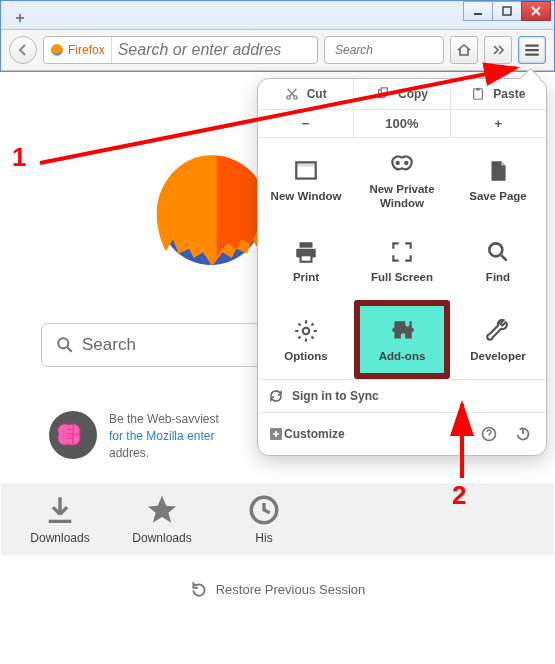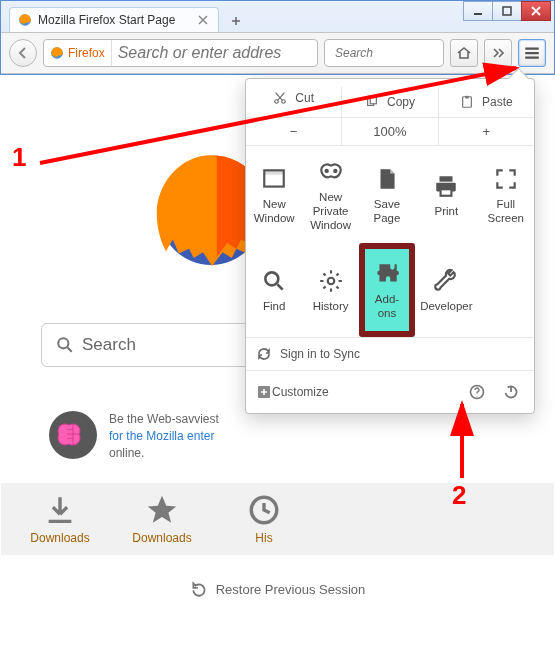--- a/index.html
+++ b/index.html
@@ -34,34 +34,34 @@
 
 .content { position: absolute; top: 78px; left: 1px; right: 1px; bottom: 1px; background: #fff; }
 .fox { position: absolute; left: 140px; top: 60px; width: 140px; height: 150px; }
 .big-search { position: absolute; left: 40px; top: 245px; right: 40px; height: 44px; border: 1px solid #ccc; border-radius: 6px; display: flex; align-items: center; gap: 8px; padding: 0 14px; color: #666; font-size: 17px; background: #fff; }
 .newsletter { position: absolute; left: 48px; top: 315px; display: flex; gap: 12px; align-items: flex-start; margin-top: 18px; }
 .brain { width: 48px; height: 48px; border-radius: 50%; background: #585858; display: flex; align-items: center; justify-content: center; flex-shrink: 0; }
 .newsletter .txt { font-size: 12px; color: #666; line-height: 1.4; max-width: 180px; }
 .newsletter .txt a { color: #2b7cd3; text-decoration: none; }
 
 .footerbar { position: absolute; left: 0; right: 0; top: 405px; background: #f1f1f1; display: flex; align-items: center; padding: 10px 20px; gap: 24px; }
-.fitem { display: flex; flex-direction: column; align-items: center; gap: 4px; color: #a16207; font-size: 12px; width: 78px; }
+.fitem { display: flex; flex-direction: column; align-items: center; gap: 4px; color: #404040; font-size: 12px; width: 78px; }
 .fitem .ic { width: 34px; height: 34px; color: #7a7a7a; }
 .restore { position: absolute; left: 0; right: 0; top: 490px; display: flex; align-items: center; justify-content: center; gap: 8px; color: #666; font-size: 13px; padding: 12px 0; }
 
 
-.panel { position: absolute; top: 78px; right: 20px; width: 290px; background: #fff; border: 1px solid #bfbfbf; border-radius: 4px; box-shadow: 0 6px 20px rgba(0,0,0,0.2); z-index: 50; }
+.panel { position: absolute; top: 78px; right: 8px; width: 290px; background: #fff; border: 1px solid #bfbfbf; border-radius: 12px; box-shadow: 0 6px 20px rgba(0,0,0,0.2); z-index: 50; font-weight: bold; }
 .panel::before { content: ""; position: absolute; top: -8px; right: 8px; width: 14px; height: 14px; background: #fff; border-left: 1px solid #bfbfbf; border-top: 1px solid #bfbfbf; transform: rotate(45deg); }
 .edit-row { display: flex; border-bottom: 1px solid #e6e6e6; }
 .edit-cell { flex: 1; display: flex; align-items: center; justify-content: center; gap: 8px; padding: 8px 0; color: #555; font-size: 12px; }
-.edit-cell + .edit-cell { border-left: 1px solid #e6e6e6; margin-top: 8px; }
+.edit-cell + .edit-cell { border-left: 1px solid #e6e6e6; }
 .zoom-row { display: flex; border-bottom: 1px solid #e6e6e6; }
 .zoom-cell { flex: 1; display: flex; align-items: center; justify-content: center; padding: 6px 0; color: #555; font-size: 13px; }
 .zoom-cell + .zoom-cell { border-left: 1px solid #e6e6e6; }
-.grid { display: grid; grid-template-columns: repeat(5, 1fr); }
+.grid { display: grid; grid-template-columns: repeat(3, 1fr); }
 .gitem { display: flex; flex-direction: column; align-items: center; justify-content: center; padding: 12px 4px 10px; gap: 6px; color: #444; font-size: 11.5px; line-height: 1.2; text-align: center; min-height: 78px; border: 1px solid transparent; }
 .gitem.highlight { background: #5eead4; border: 6px solid #7f1d1d; border-radius: 3px; }
 .gitem .gic { width: 26px; height: 26px; color: #555; }
 .panel .sep { border-top: 1px solid #e6e6e6; }
 .bottom-row { display: flex; align-items: center; padding: 8px 10px; gap: 8px; color: #555; font-size: 12px; }
 .bottom-row .sp { margin-left: auto; }
 .rb { width: 26px; height: 26px; display: flex; align-items: center; justify-content: center; color: #777; border: 1px solid transparent; border-radius: 3px; }
 
 
 .ann { position: absolute; z-index: 100; pointer-events: none; }
@@ -87,34 +87,20 @@
           <rect x="2" y="2" width="8" height="8" fill="none" stroke="#444" stroke-width="1.5"></rect>
         </svg>
       </div>
     <div class="win-btn close">
         <svg viewBox="0 0 12 12">
           <path d="M2 2 L10 10 M10 2 L2 10" stroke="#fff" stroke-width="1.8"></path>
         </svg>
       </div>
   </div>
   <div class="tab-strip">
-    <div class="tab">
-      <span>
-          <svg class="ic14" viewBox="0 0 24 24">
-            <circle cx="12" cy="12" r="10" fill="#4a90d9"></circle>
-            <path d="M12 2a10 10 0 0 1 9 14l-2-2-1 3-3-1-1 2-2-1-2 3-2-3-2 1-1-2-3 1 2-4-2-2A10 10 0 0 1 12 2z" fill="#ff9500"></path>
-          </svg>
-        </span>
-      <span>Mozilla Firefox Start Page</span>
-      <span class="tab-close">
-          <svg viewBox="0 0 10 10">
-            <path d="M1 1 L9 9 M9 1 L1 9" stroke="currentColor" stroke-width="1.5"></path>
-          </svg>
-        </span>
-    </div>
     <div class="newtab">
         <svg viewBox="0 0 10 10">
           <path d="M5 1v8M1 5h8" stroke="currentColor" stroke-width="1.5"></path>
         </svg>
       </div>
   </div>
   <div class="nav">
     <div class="circle-btn">
         <svg class="ic16" viewBox="0 0 16 16">
           <path d="M10 3 L5 8 L10 13" fill="none" stroke="currentColor" stroke-width="2"></path>
@@ -178,21 +164,21 @@
   <div class="newsletter">
     <div class="brain">
       <svg width="36" height="30" viewBox="0 0 36 30">
           <path d="M10 4c-4 0-7 3-7 7 0 2 1 3 1 3-1 1-1 3-1 4 0 4 3 7 7 7 2 0 3-1 4-1 1 1 2 1 4 1 4 0 7-3 7-7 0-1 0-3-1-4 0 0 1-1 1-3 0-4-3-7-7-7-2 0-3 1-4 1-1 0-2-1-4-1z" fill="#ff5fb3" stroke="#d13a93" stroke-width="1"></path>
           <path d="M18 4v21M12 9c2 1 4 1 6 0M12 14h12M12 19c2-1 4-1 6 0" stroke="#d13a93" stroke-width="1" fill="none"></path>
         </svg>
     </div>
     <div class="txt">
       <span>Be the Web-savviest</span><br>
       <a href="#">for the Mozilla enter</a><br>
-      <span>online.</span>
+      <span>addres.</span>
     </div>
   </div>
 
   <div class="footerbar">
     <div class="fitem">
       <svg class="ic" viewBox="0 0 24 24">
           <path d="M12 3v12m0 0l-5-5m5 5l5-5M4 20h16" fill="none" stroke="currentColor" stroke-width="2.4"></path>
         </svg>
       <span>Downloads</span>
     </div>
@@ -291,21 +277,21 @@
           <circle cx="10" cy="10" r="6" fill="none" stroke="currentColor" stroke-width="2.4"></circle>
           <path d="M15 15l5 5" stroke="currentColor" stroke-width="2.4"></path>
         </svg>
       <span>Find</span>
     </div>
     <div class="gitem">
       <svg class="gic" viewBox="0 0 24 24">
           <circle cx="12" cy="12" r="3" fill="none" stroke="currentColor" stroke-width="2"></circle>
           <path d="M12 2v3M12 19v3M2 12h3M19 12h3M5 5l2 2M17 17l2 2M19 5l-2 2M7 17l-2 2" stroke="currentColor" stroke-width="2"></path>
         </svg>
-      <span>History</span>
+      <span>Options</span>
     </div>
     <div class="gitem highlight">
       <svg class="gic" viewBox="0 0 24 24">
           <path d="M9 3h6v3a2 2 0 0 0 4 0V3h2v6a2 2 0 0 1 0 4v6h-6v-3a2 2 0 0 0-4 0v3H5v-6a2 2 0 0 1 0-4V3h4z" fill="currentColor"></path>
         </svg>
       <span>Add-ons</span>
     </div>
     <div class="gitem">
       <svg class="gic" viewBox="0 0 24 24">
           <path d="M20 5a4 4 0 0 1-5 5L7 18a2.5 2.5 0 1 1-3-3l8-8a4 4 0 0 1 5-5l-3 3 2 2 3-3z" fill="none" stroke="currentColor" stroke-width="2"></path>

